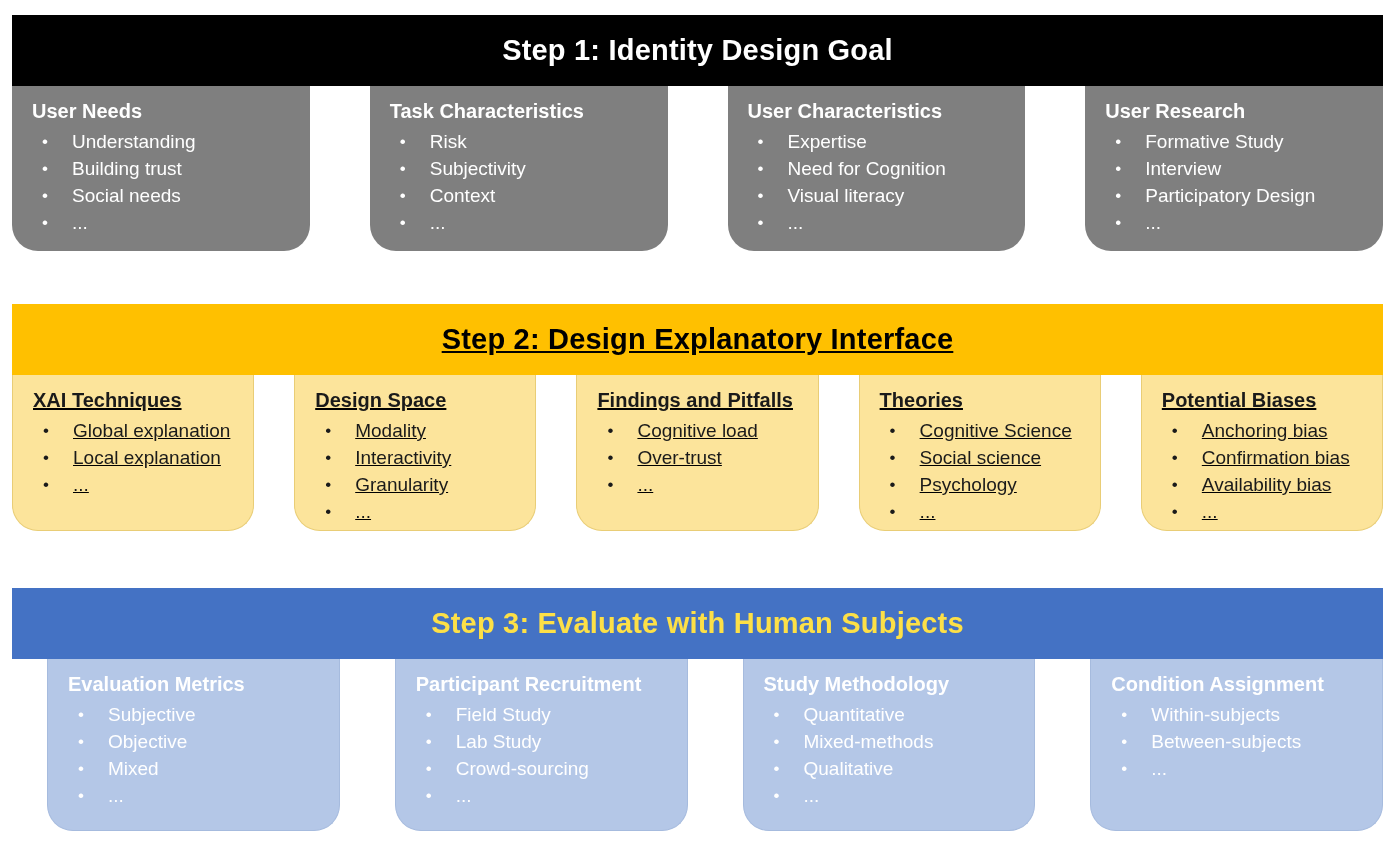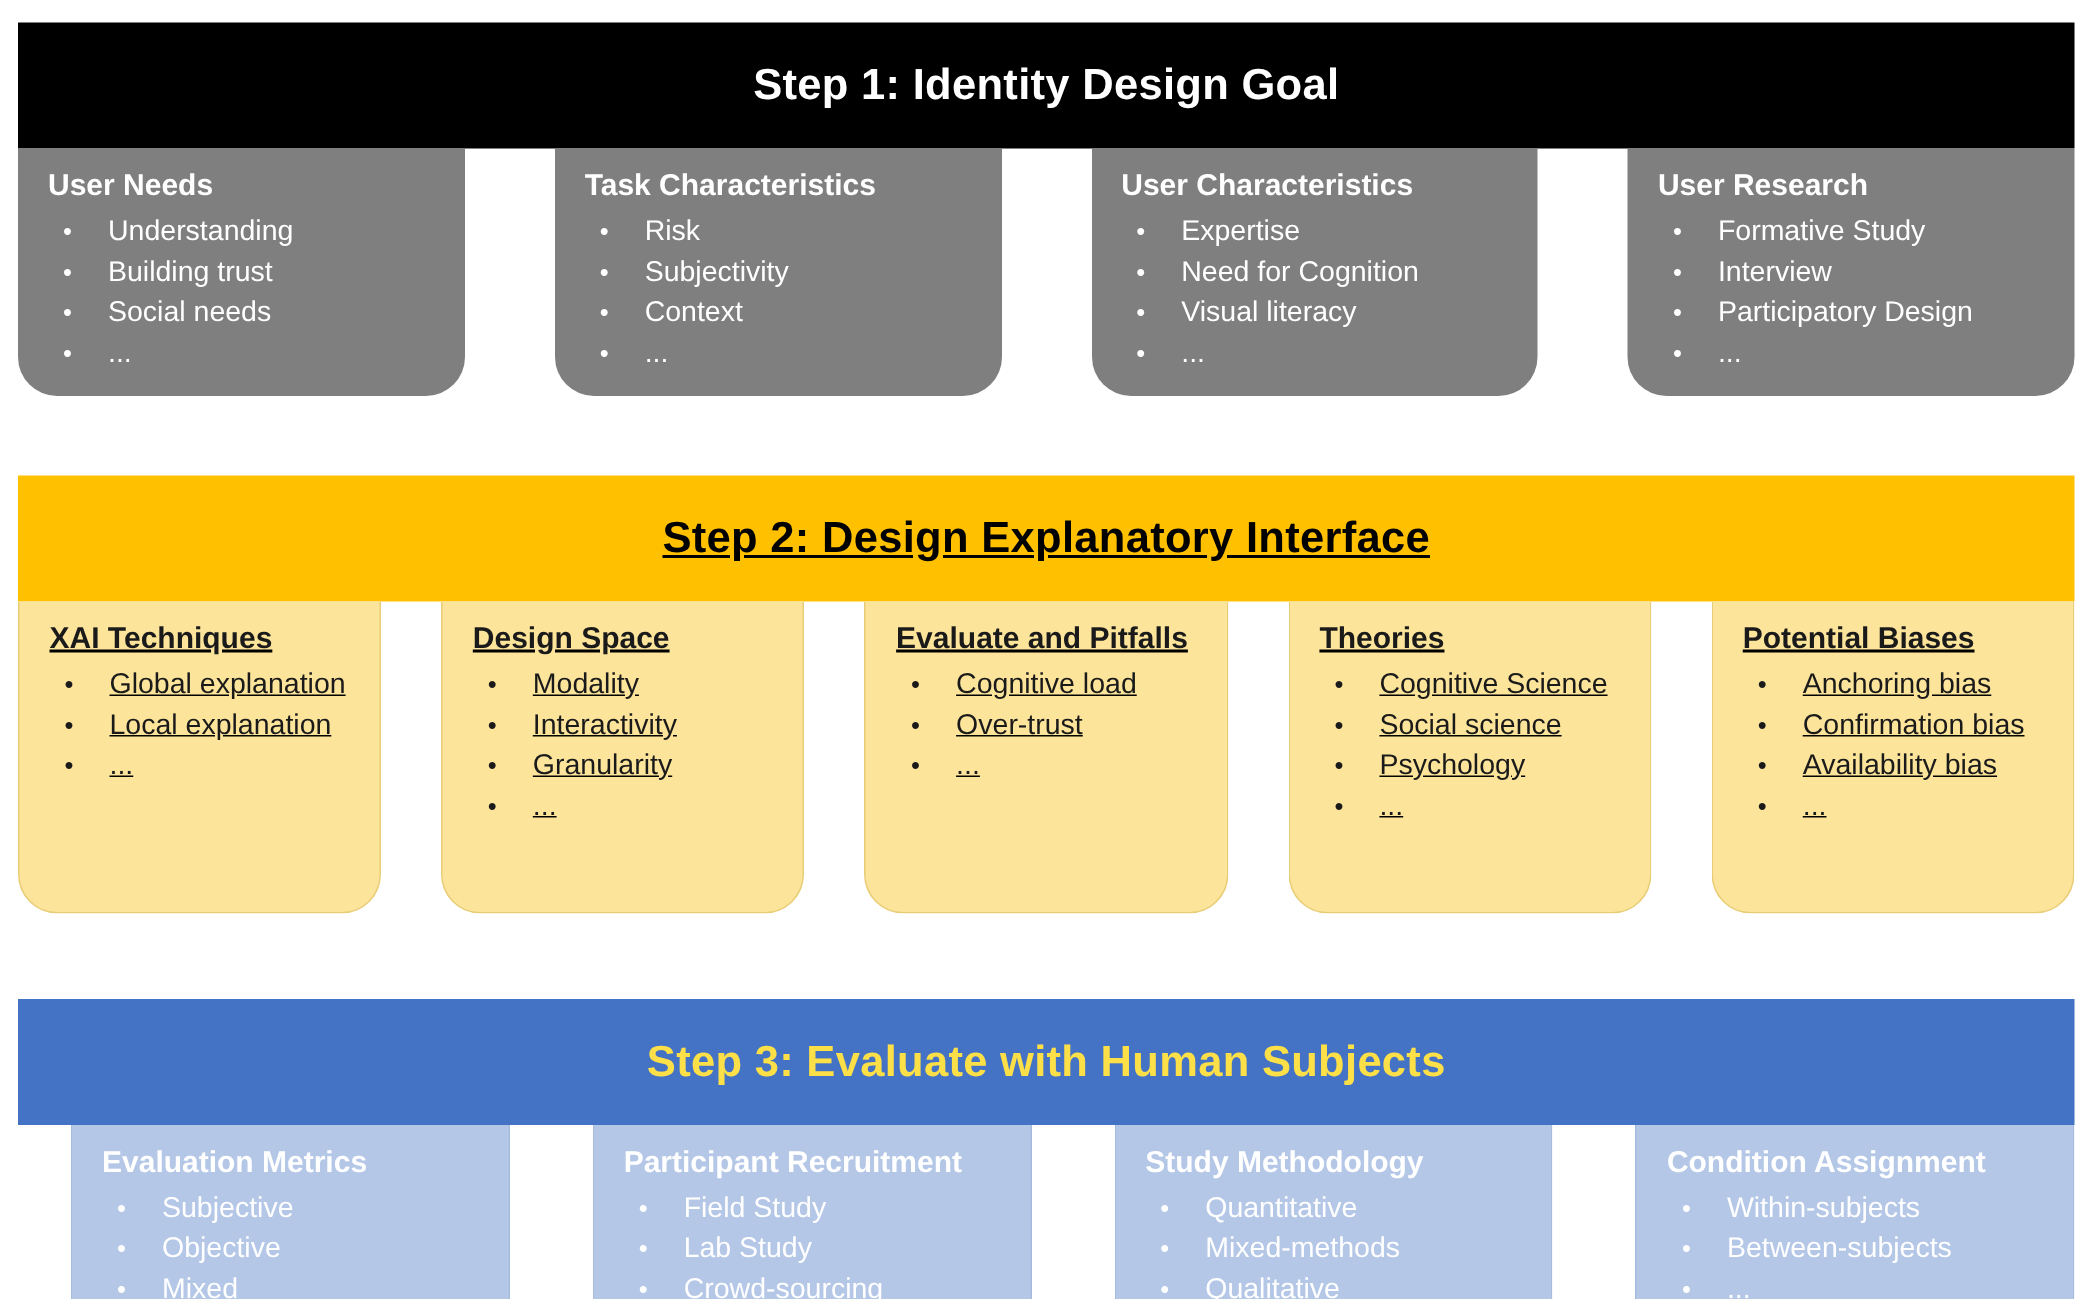--- a/index.html
+++ b/index.html
@@ -7,21 +7,21 @@
   body {
     font-family: "Liberation Sans", "DejaVu Sans", sans-serif;
     width: 1391px; height: 866px; overflow: hidden;
   }
   .page {
     width: 1391px; height: 866px;
     padding-left: 12px; padding-right: 8px;
     background: #ffffff;
   }
   .step-header {
-    height: 84px;
+    height: 71px;
     display: flex; align-items: center; justify-content: center;
   }
   .step-title {
     font-size: 29px; font-weight: bold; letter-spacing: 0.2px;
   }
   .cards { display: flex; }
   .card {
     border-radius: 0 0 26px 26px;
     padding: 12px 16px 0 20px;
     flex: 1 1 0;
@@ -47,21 +47,21 @@
   .step1 .step-title { color: #ffffff; }
   .step1 .cards { gap: 60px; }
   .step1 .card { background: #7F7F7F; color: #ffffff; height: 165px; }
 
   
   .step2 { margin-top: 53px; text-decoration: underline; }
   .step2 .step-header { background: #FFC000; }
   .step2 .step-title { color: #000000; }
   .step2 .cards { gap: 40px; }
   .step2 .card {
-    background: #FCE49B; color: #1a1a1a; height: 208px;
+    background: #FCE49B; color: #1a1a1a; height: 156px;
     border: 1px solid #e9cd76; border-top: none;
   }
 
   
   .step3 { margin-top: 57px; }
   .step3 .step-header { background: #4472C4; }
   .step3 .step-title { color: #fde047; }
   .step3 .cards { gap: 55px; padding-left: 35px; }
   .step3 .card {
     background: #B4C7E7; color: #ffffff; height: 172px;
@@ -141,21 +141,21 @@
         <div class="card-heading">Design Space</div>
         <ul class="card-list">
           <li>Modality</li>
           <li>Interactivity</li>
           <li>Granularity</li>
           <li>...</li>
         </ul>
       </div>
 
       <div class="card">
-        <div class="card-heading">Evaluate and Pitfalls</div>
+        <div class="card-heading">Findings and Pitfalls</div>
         <ul class="card-list">
           <li>Cognitive load</li>
           <li>Over-trust</li>
           <li>...</li>
         </ul>
       </div>
 
       <div class="card">
         <div class="card-heading">Theories</div>
         <ul class="card-list">

